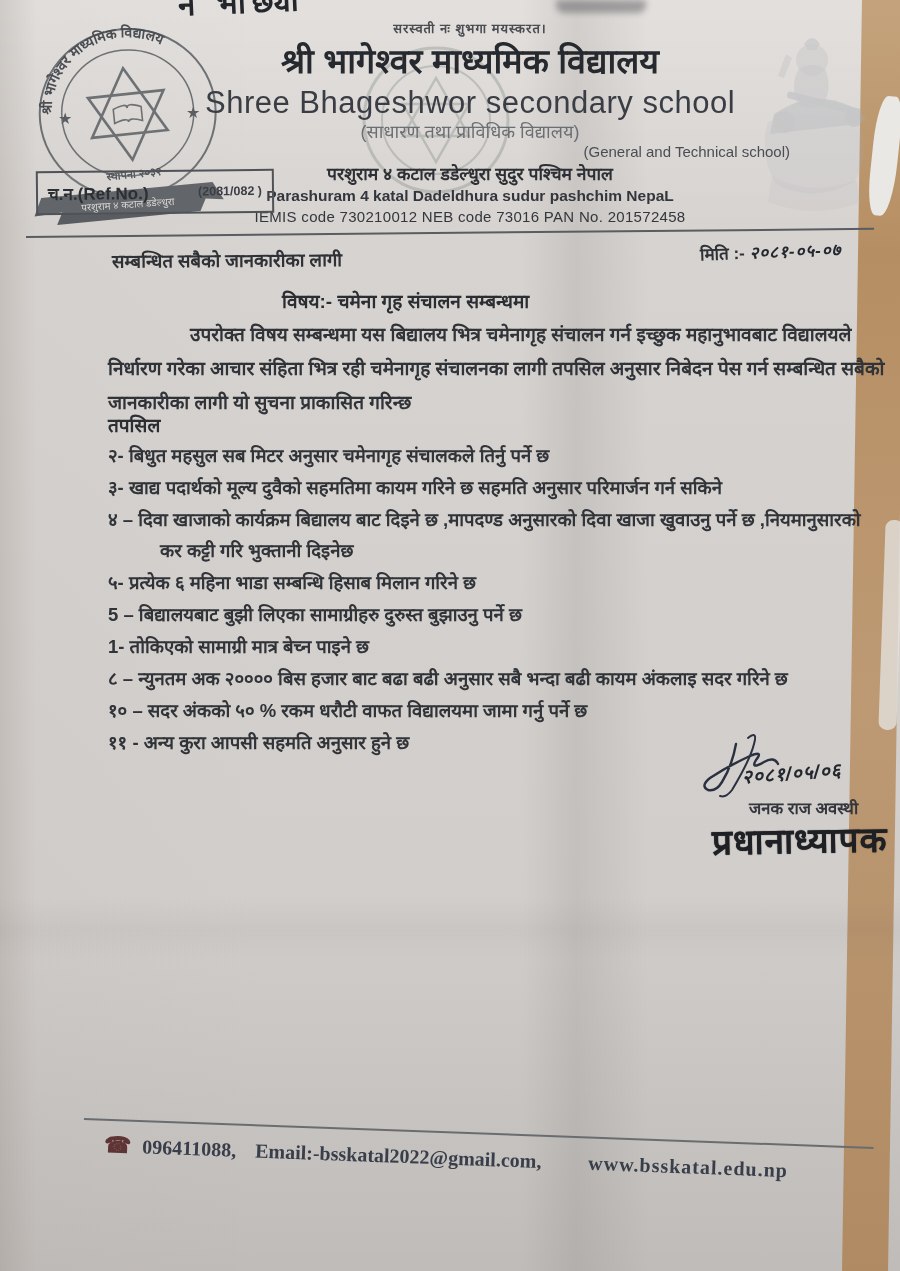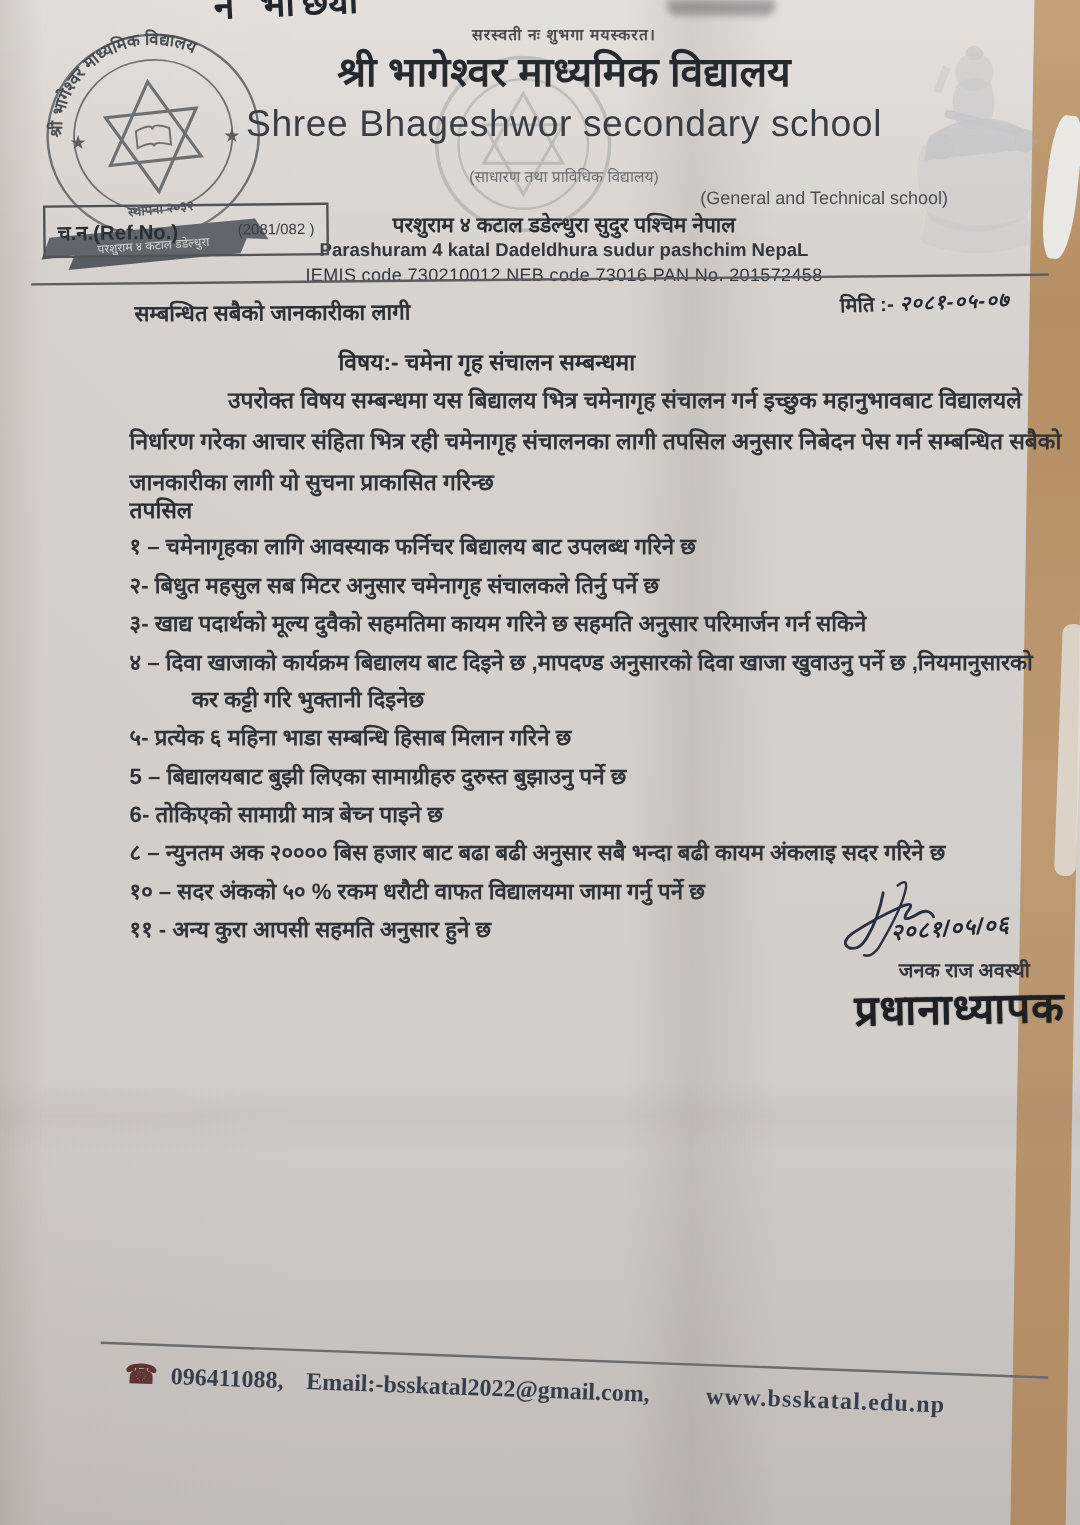--- a/index.html
+++ b/index.html
@@ -45,34 +45,34 @@
 
   
   .logo{position:absolute;left:28px;top:16px;}
   .watermark{position:absolute;left:356px;top:40px;opacity:.34;}
   .deity{position:absolute;left:750px;top:26px;opacity:.55;}
 
   .head{position:absolute;left:150px;top:22px;width:640px;text-align:center;line-height:1.15;}
   .invocation{font-size:13px;font-weight:bold;color:#4a4c50;letter-spacing:1px;}
   .title-np{font-size:34px;font-weight:bold;color:#26292e;margin-top:5px;}
   .title-en{font-size:31px;color:#3a3e44;margin-top:4px;letter-spacing:.5px;text-align:center;}
-  .type-np{font-size:13px;color:#6b6e72;margin-top:20px;}
+  .type-np{font-size:18px;color:#6b6e72;margin-top:1px;}
   .type-en{font-size:15px;color:#4a4e54;margin-top:1px;text-align:right;}
   .addr-np{font-size:17.5px;font-weight:bold;color:#2c2f34;margin-top:3px;}
   .addr-en{font-size:15.5px;font-weight:bold;color:#33373d;margin-top:3px;}
   .codes{font-size:15px;font-weight:normal;color:#33373d;margin-top:3px;letter-spacing:.3px;}
 
   .refbox{
     position:absolute;left:36px;top:170px;width:238px;height:44px;
     border:2px solid #4f5257;display:flex;align-items:center;justify-content:space-between;
     padding:0 10px;box-sizing:border-box;background:rgba(255,255,255,0.06);
     transform:rotate(-0.6deg);
   }
   .refbox .lbl{font-size:17px;font-weight:bold;color:#2c2f34;}
-  .refbox .yr{font-size:12.5px;font-weight:normal;color:#3b3e44;}
+  .refbox .yr{font-size:12.5px;font-weight:bold;color:#3b3e44;}
 
   .hr-top{
     position:absolute;left:26px;top:236px;width:848px;height:2px;background:#595c60;
     transform:rotate(-0.55deg);transform-origin:left center;
   }
 
   
   .toline{position:absolute;left:112px;top:247px;font-size:18.5px;font-weight:bold;color:#2e3136;transform:rotate(-0.4deg);}
   .dateline{position:absolute;left:700px;top:240px;font-size:17px;font-weight:bold;color:#2e3136;transform:rotate(-2deg);}
   .hand{font-style:italic;font-weight:600;color:#23272f;letter-spacing:1px;}
@@ -199,27 +199,26 @@
   <div class="toline">सम्बन्धित सबैको जानकारीका लागी</div>
   <div class="dateline">
     <span>मिति :-</span>
     <span class="hand">२०८१-०५-०७</span>
   </div>
   <div class="subject">विषय:- चमेना गृह संचालन सम्बन्धमा</div>
   <div class="para">उपरोक्त विषय सम्बन्धमा यस बिद्यालय भित्र  चमेनागृह संचालन गर्न इच्छुक महानुभावबाट विद्यालयले निर्धारण गरेका आचार संहिता भित्र रही चमेनागृह संचालनका लागी  तपसिल अनुसार  निबेदन पेस गर्न सम्बन्धित सबैको जानकारीका लागी यो सुचना प्राकासित गरिन्छ</div>
   <div class="sched-head">तपसिल</div>
 
   <div class="items">
-    <div class="item">१ – चमेनागृहका लागि आवस्याक फर्निचर बिद्यालय बाट उपलब्ध गरिने छ</div>
     <div class="item">२- बिधुत महसुल  सब मिटर अनुसार चमेनागृह संचालकले तिर्नु पर्ने छ</div>
     <div class="item">३- खाद्य पदार्थको मूल्य दुवैको सहमतिमा कायम गरिने छ सहमति अनुसार परिमार्जन गर्न सकिने</div>
     <div class="item">४ – दिवा खाजाको कार्यक्रम बिद्यालय बाट दिइने छ ,मापदण्ड अनुसारको दिवा खाजा खुवाउनु पर्ने छ ,नियमानुसारको कर कट्टी गरि भुक्तानी दिइनेछ</div>
     <div class="item">५- प्रत्येक ६ महिना भाडा सम्बन्धि हिसाब मिलान गरिने छ</div>
     <div class="item">5 – बिद्यालयबाट बुझी लिएका सामाग्रीहरु दुरुस्त बुझाउनु पर्ने छ</div>
-    <div class="item">6- तोकिएको सामाग्री मात्र बेच्न पाइने छ</div>
+    <div class="item">1- तोकिएको सामाग्री मात्र बेच्न पाइने छ</div>
     <div class="item">८ – न्युनतम अक २०००० बिस हजार बाट बढा बढी अनुसार सबै भन्दा बढी कायम अंकलाइ सदर गरिने छ</div>
     <div class="item">१० – सदर अंकको ५० % रकम धरौटी वाफत विद्यालयमा जामा गर्नु पर्ने छ</div>
     <div class="item">११ - अन्य कुरा आपसी सहमति अनुसार हुने छ</div>
   </div>
 
   <svg class="sig-svg" width="180" height="80" viewBox="0 0 180 80">
     <path d="M44,12 q-4,22 -14,38 q-6,10 -14,8 q-8,-4 2,-12 q18,-12 40,-22 q14,-6 6,4 q-6,10 8,2 q10,-6 14,2" fill="none" stroke="#2a3040" stroke-width="2.4" stroke-linecap="round"></path>
     <path d="M56,6 q10,-8 6,6 q-4,16 -22,46 q-6,8 -12,6" fill="none" stroke="#2a3040" stroke-width="2" stroke-linecap="round"></path>
   </svg>
   <div class="sig-date hand">२०८१/०५/०६</div>

